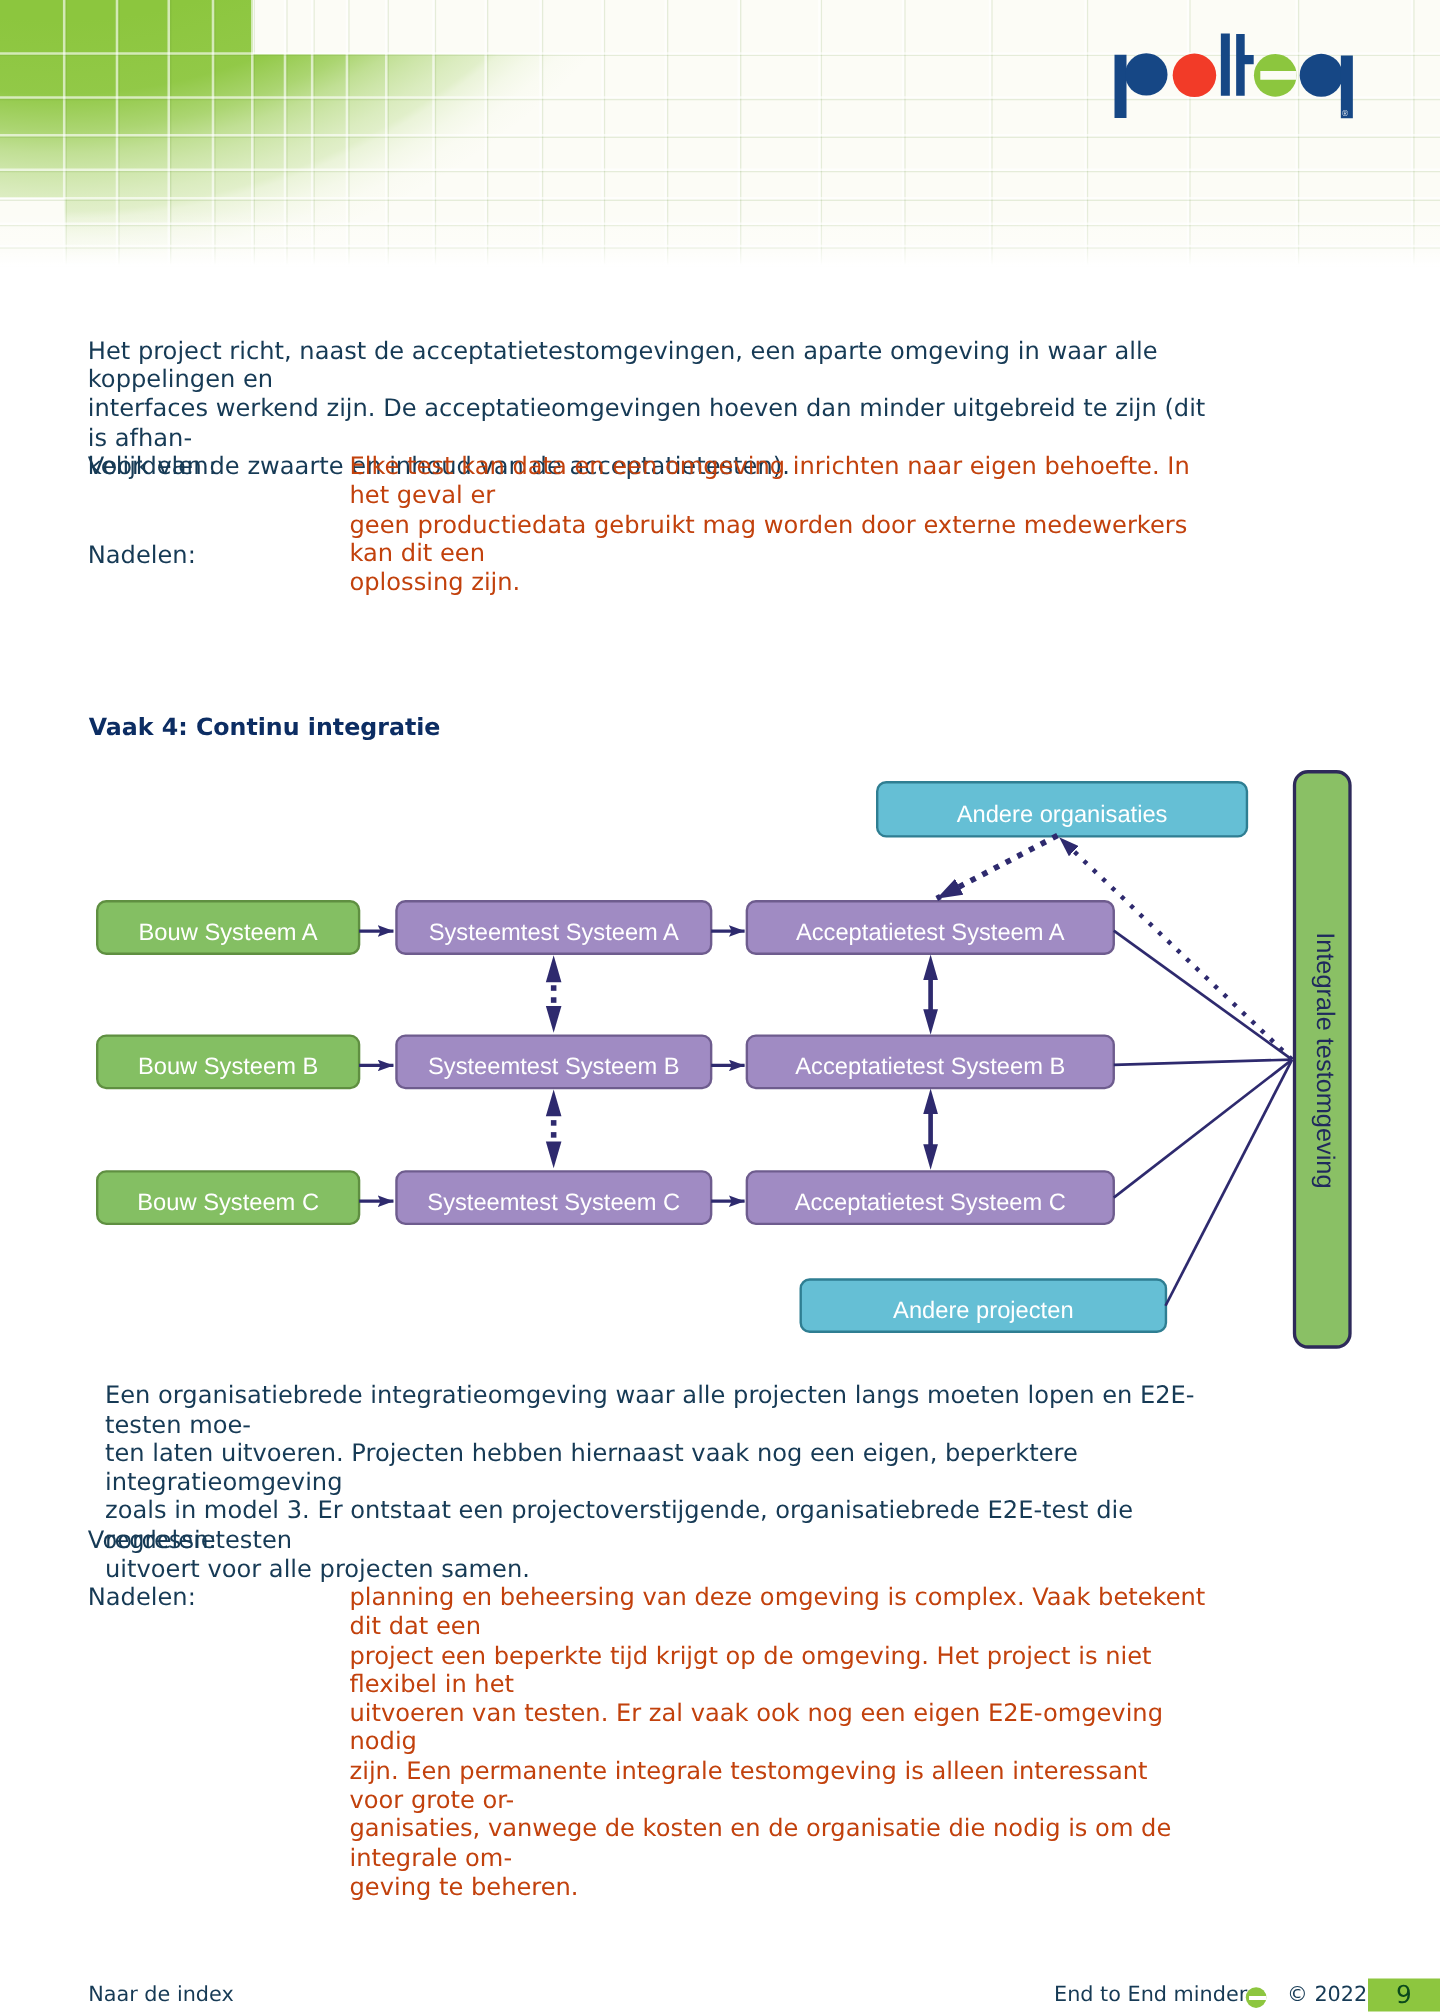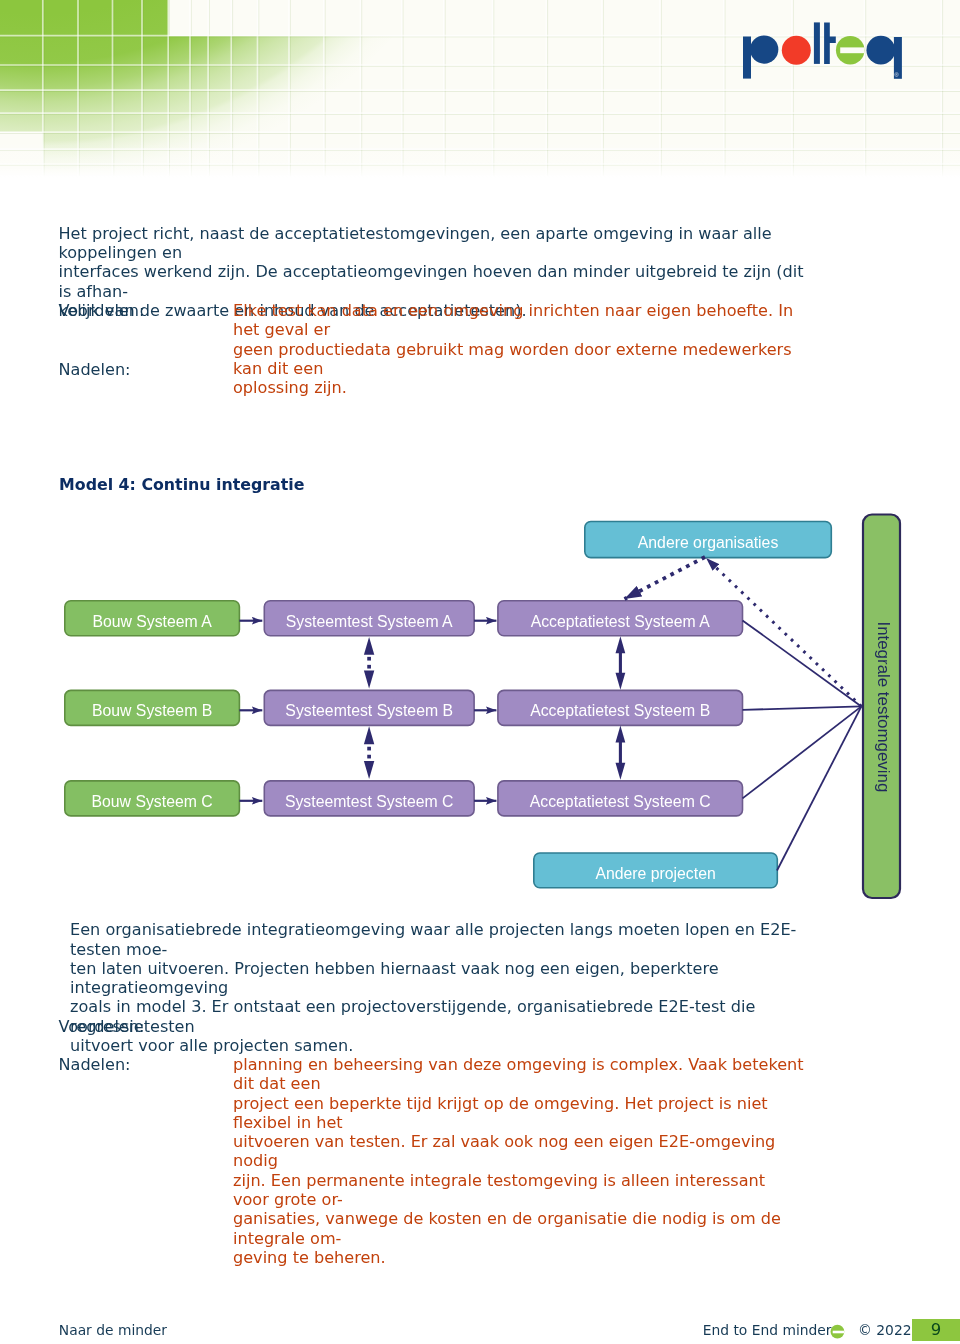--- a/index.html
+++ b/index.html
@@ -157,21 +157,21 @@
   <div class="txt" id="para1">Het project richt, naast de acceptatietestomgevingen, een aparte omgeving in waar alle koppelingen en
 interfaces werkend zijn. De acceptatieomgevingen hoeven dan minder uitgebreid te zijn (dit is afhan-
 kelijk van de zwaarte en inhoud van de acceptatietesten).</div>
 
   <div class="vn-label" style="left:58.5px;top:301.2px;">Voordelen:</div>
   <div class="vn-body" style="left:233px;top:301.2px;">Elke test kan data en een omgeving inrichten naar eigen behoefte. In het geval er
 geen productiedata gebruikt mag worden door externe medewerkers kan dit een
 oplossing zijn.</div>
   <div class="vn-label" style="left:58.5px;top:359.5px;">Nadelen:</div>
 
-  <div id="h-model">Model 4: Continu integratie</div>
+  <div id="h-model">Vaak 4: Continu integratie</div>
 
   <svg id="diagram" viewBox="0 0 960 1344" width="960" height="1344">
     <defs>
       <marker id="ah" markerWidth="4.8" markerHeight="3.5" refX="4.75" refY="1.75" orient="auto" markerUnits="strokeWidth">
         <path d="M0,0 L4.8,1.75 L0,3.5 L0.85,1.75 Z" fill="#2E2A6E"></path>
       </marker>
       <marker id="ahd" markerWidth="4.5" markerHeight="3.15" refX="4.45" refY="1.575" orient="auto" markerUnits="strokeWidth">
         <path d="M0,0 L4.5,1.575 L0,3.15 Z" fill="#2E2A6E"></path>
       </marker>
     </defs>
@@ -241,21 +241,21 @@
 
   <div class="vn-label" style="left:58.5px;top:1016.7px;">Voordelen:</div>
   <div class="vn-label" style="left:58.5px;top:1055px;">Nadelen:</div>
   <div class="vn-body" style="left:233px;top:1055px;">planning en beheersing van deze omgeving is complex. Vaak betekent dit dat een
 project een beperkte tijd krijgt op de omgeving. Het project is niet flexibel in het
 uitvoeren van testen. Er zal vaak ook nog een eigen E2E-omgeving nodig
 zijn. Een permanente integrale testomgeving is alleen interessant voor grote or-
 ganisaties, vanwege de kosten en de organisatie die nodig is om de integrale om-
 geving te beheren.</div>
 
-  <div class="f-left">Naar de minder</div>
+  <div class="f-left">Naar de index</div>
   <div class="f-right">
     <span>End to End minder</span><span style="display:inline-block;width:26.5px"></span><span>© 2022</span>
   </div>
   <svg id="footer-emark" viewBox="827 1320 18 18" width="18" height="18">
     <circle cx="836.4" cy="1330.7" r="6.9" fill="#8DC63F"></circle>
     <path d="M831.7,1329.7 h11.6 v2.6 h-11.6 z" fill="#FFFFFF"></path>
   </svg>
   <div id="pagenum">9</div>
 
 </div>

